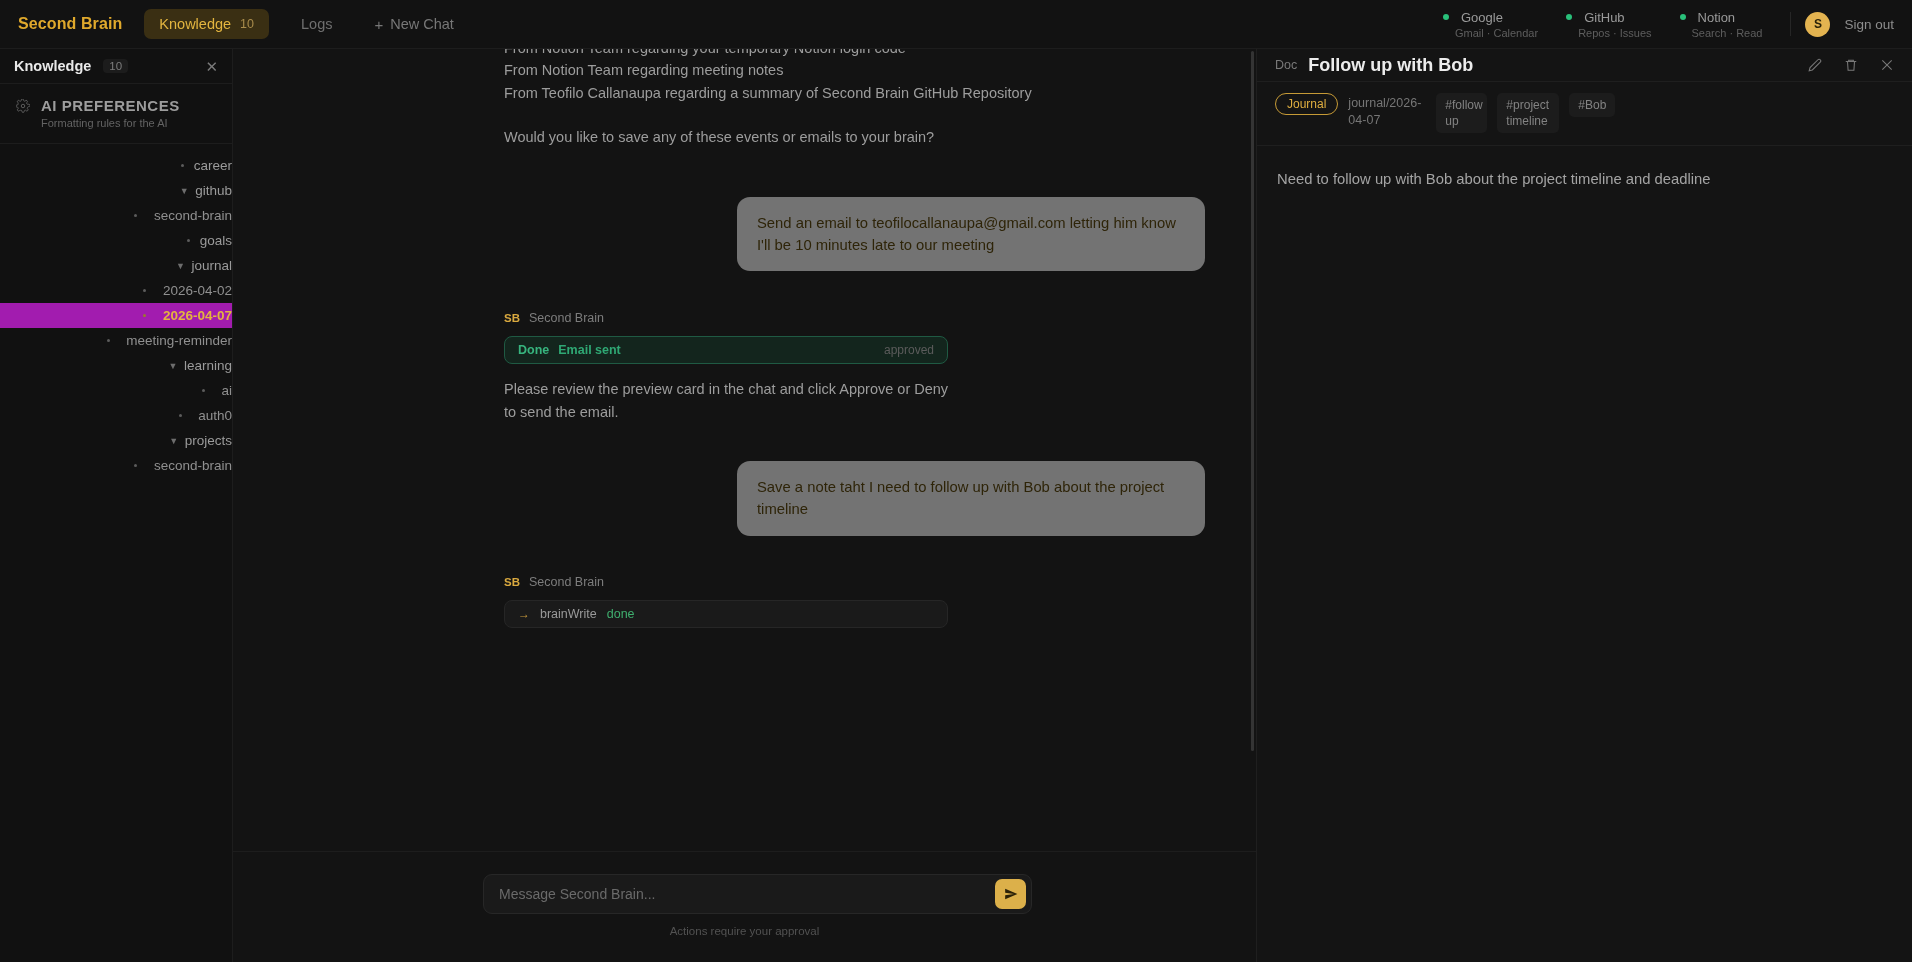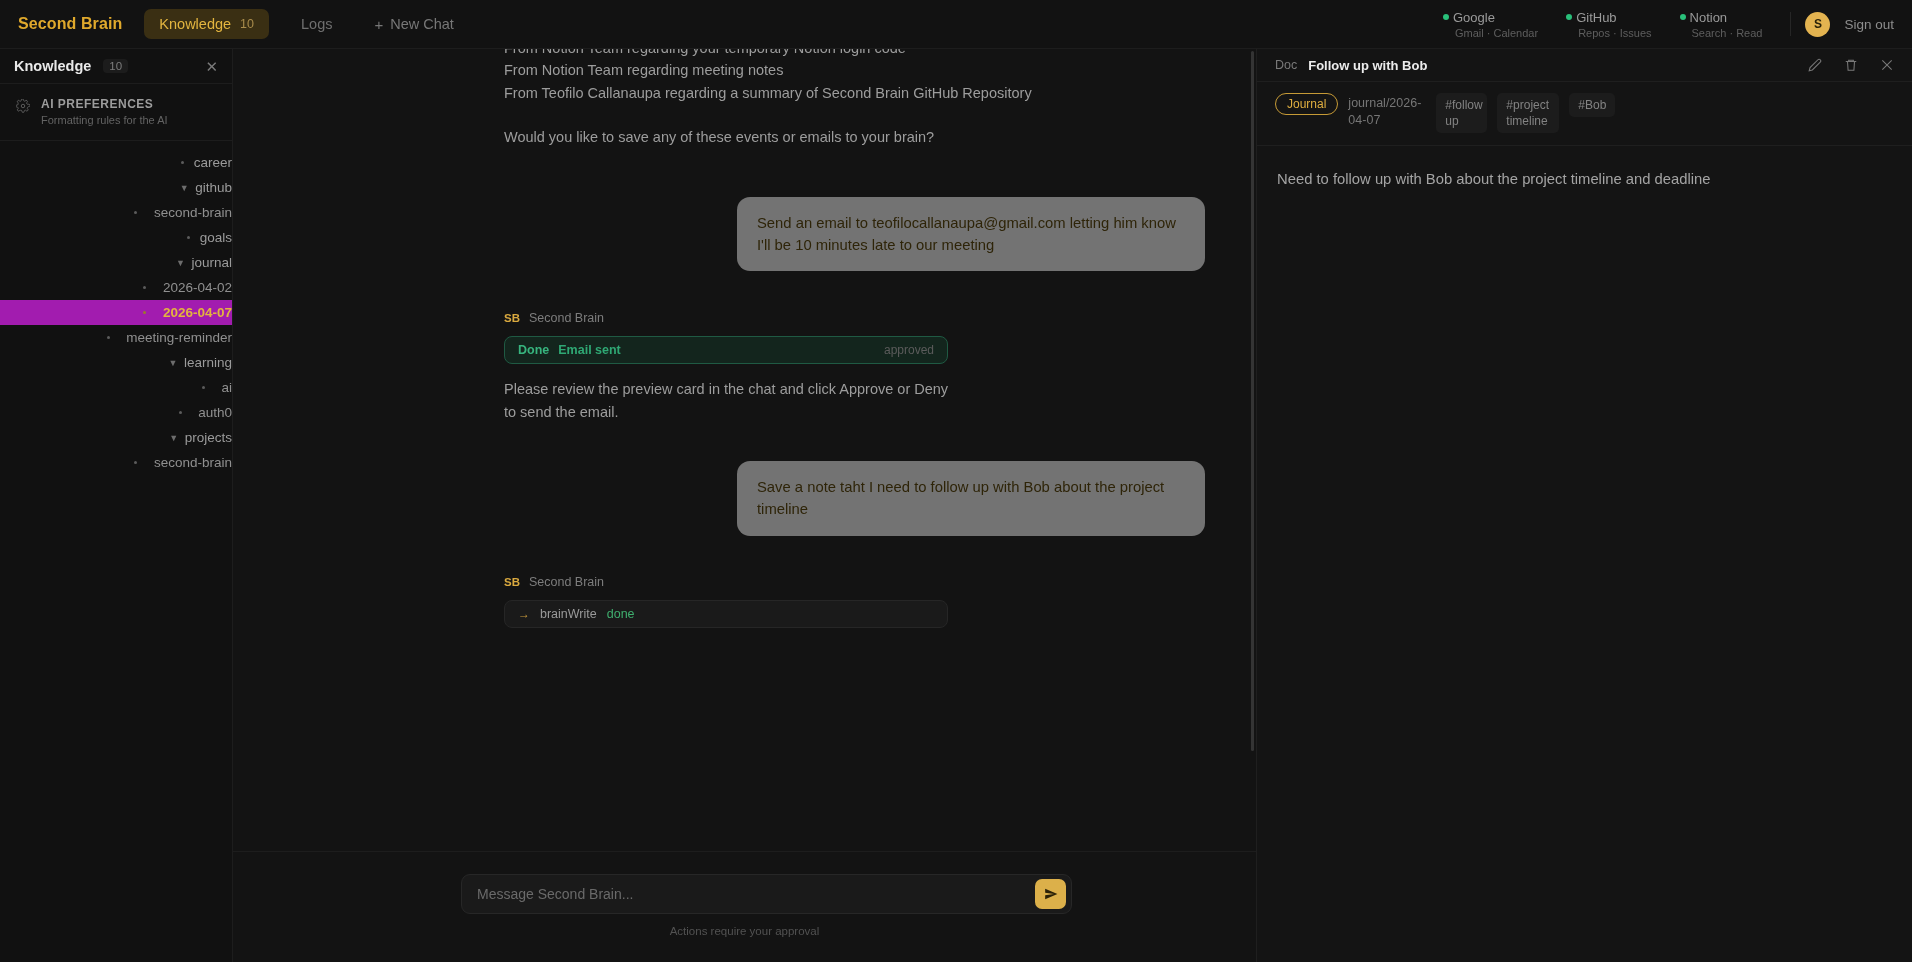--- a/index.html
+++ b/index.html
@@ -36,21 +36,21 @@
   }
   .nav-new {
     margin-left: 18px; padding: 7px 12px; border-radius: 7px;
     color: #777; font-size: 14.5px; cursor: pointer;
     display: flex; align-items: center; gap: 7px;
   }
   .nav-new .plus { font-size: 15px; color: #777; }
 
   .tb-right { margin-left: auto; display: flex; align-items: center; gap: 0; padding-right: 18px; }
   .integration { padding: 0 14px; min-width: 86px; cursor: pointer; }
-  .int-top { display: flex; align-items: center; gap: 4px; }
+  .int-top { display: flex; align-items: center; gap: 12px; }
   .int-dot { width: 6px; height: 6px; border-radius: 50%; background: #29c07a; flex: 0 0 auto; }
   .int-name { color: #9a9a9a; font-size: 13px; }
   .int-sub { color: #5e5e5e; font-size: 11px; margin-top: 2px; margin-left: 12px; white-space: nowrap; }
   .tb-divider { width: 1px; height: 24px; background: #262626; margin: 0 14px; }
   .avatar {
     width: 25px; height: 25px; border-radius: 50%;
     background: #e3b350; color: #2a2209;
     font-size: 12px; font-weight: bold;
     display: flex; align-items: center; justify-content: center;
     cursor: pointer;
@@ -71,21 +71,21 @@
     margin-left: 12px; color: #7c7c7c; font-size: 11.5px;
     background: #1c1c1c; border-radius: 4px; padding: 1px 6px;
   }
   .sb-close { margin-left: auto; color: #7a7a7a; font-size: 15px; cursor: pointer; line-height: 1; }
 
   .ai-pref {
     display: flex; gap: 11px; padding: 13px 14px 14px 16px;
     border-bottom: 1px solid #1d1d1d; cursor: pointer;
   }
   .gear { width: 14px; height: 14px; flex: 0 0 auto; margin-top: 2px; opacity: .55; }
-  .ai-t { color: #9d9d9d; font-size: 12px; font-weight: bold; letter-spacing: .5px; }
+  .ai-t { color: #9d9d9d; font-size: 15px; font-weight: bold; letter-spacing: .5px; }
   .ai-s { color: #636363; font-size: 11px; margin-top: 3px; }
 
   .tree { padding-top: 9px; }
   .tnode {
     height: 25px; display: flex; align-items: center;
     font-size: 13.5px; color: #9b9b9b; cursor: pointer; justify-content: flex-end;
   }
   .tnode.child { color: #909090; }
   .tnode.active { background: #a21caf; color: #e3b53f; font-weight: bold; }
   .tw { width: 22px; display: flex; justify-content: center; align-items: center; flex: 0 0 auto; }
@@ -142,21 +142,21 @@
   .cd-name { color: #9a9a9a; font-size: 12.5px; margin-left: 10px; }
   .cd-state { color: #3fae6e; font-size: 12.5px; margin-left: 10px; }
   .ai-para { margin-top: 14px; color: #9d9d9d; font-size: 14.5px; line-height: 1.55; max-width: 460px; }
 
   
   .composer {
     position: absolute; left: 0; right: 0; bottom: 0; height: 111px;
     border-top: 1px solid #1d1d1d; background: #131313;
   }
   .inp-wrap {
-    position: absolute; left: 228px; top: 22px; width: 611px; height: 40px;
+    position: absolute; left: 250px; top: 22px; width: 549px; height: 40px;
     background: #1a1a1a; border: 1px solid #272727; border-radius: 9px;
     display: flex; align-items: center;
   }
   .inp {
     flex: 1; background: transparent; border: none; outline: none;
     color: #c9c9c9; font-size: 14px; padding: 0 15px;
     font-family: "Liberation Sans", sans-serif;
   }
   .inp::placeholder { color: #6a6a6a; }
   .send-btn {
@@ -172,21 +172,21 @@
   
   .doc {
     position: absolute; top: 49px; right: 0; width: 656px; height: 913px;
     background: #141414; border-left: 1px solid #1f1f1f;
   }
   .doc-head {
     height: 33px; display: flex; align-items: center; padding: 0 18px;
     border-bottom: 1px solid #1f1f1f;
   }
   .doc-kind { color: #7a7a7a; font-size: 12.5px; }
-  .doc-title { color: #ececec; font-size: 13px; font-weight: bold; margin-left: 11px; }
+  .doc-title { color: #ececec; font-size: 18px; font-weight: bold; margin-left: 11px; }
   .doc-acts { margin-left: auto; display: flex; align-items: center; gap: 22px; }
   .dic { width: 14px; height: 14px; opacity: .62; cursor: pointer; }
 
   .doc-meta {
     display: flex; align-items: flex-start; gap: 10px;
     padding: 11px 18px 12px 18px; border-bottom: 1px solid #1f1f1f;
   }
   .pill-journal {
     border: 1px solid #c69a36; color: #dfae40; font-size: 12px;
     border-radius: 11px; padding: 3px 11px; flex: 0 0 auto; cursor: pointer;

